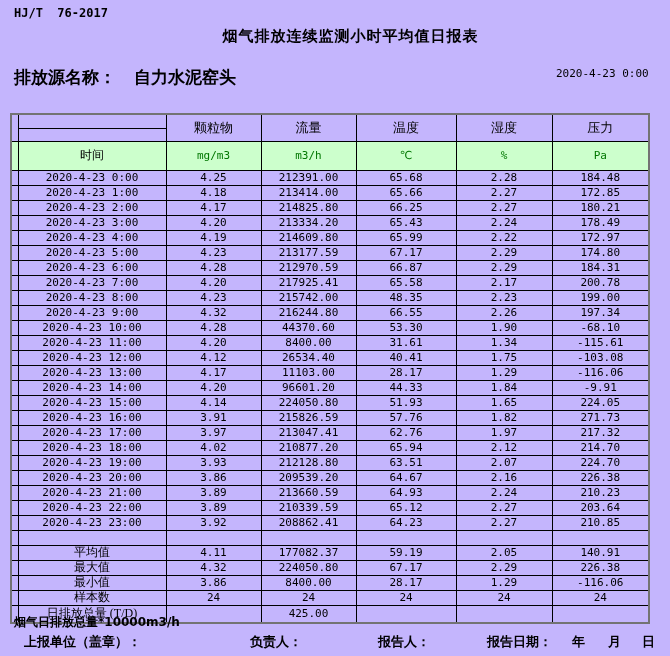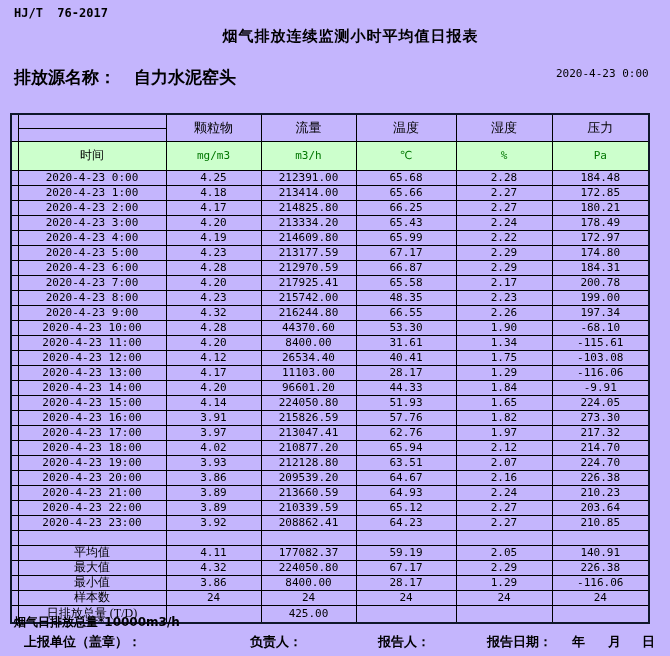--- a/index.html
+++ b/index.html
@@ -31,21 +31,21 @@
   }
   .source .source-name { margin-left: 18px; }
   .datetime {
     position: absolute; left: 556px; top: 67px;
     font-family: "DejaVu Sans Mono", "DejaVu Sans", sans-serif;
     font-size: 11px;
   }
   table.report {
     position: absolute; top: 113px; left: 10px;
     border-collapse: collapse; table-layout: fixed;
-    border: 2px solid #0f172a;
+    border: 2px solid #737373;
     font-family: "DejaVu Sans Mono", "DejaVu Sans", sans-serif;
     font-size: 11px; line-height: 13px;
   }
   table.report td, table.report th {
     border: 1px solid #000; padding: 0; margin: 0;
     text-align: center; vertical-align: middle;
     overflow: hidden; white-space: nowrap;
   }
   td.spacer { border-top: none; border-bottom: none; border-left: none; }
   tr.head-row { height: 27px; }
@@ -269,21 +269,21 @@
           <td>1.65</td>
           <td>224.05</td>
         </tr>
         <tr>
           <td class="spacer"></td>
           <td>2020-4-23 16:00</td>
           <td>3.91</td>
           <td>215826.59</td>
           <td>57.76</td>
           <td>1.82</td>
-          <td>273.30</td>
+          <td>271.73</td>
         </tr>
         <tr>
           <td class="spacer"></td>
           <td>2020-4-23 17:00</td>
           <td>3.97</td>
           <td>213047.41</td>
           <td>62.76</td>
           <td>1.97</td>
           <td>217.32</td>
         </tr>

